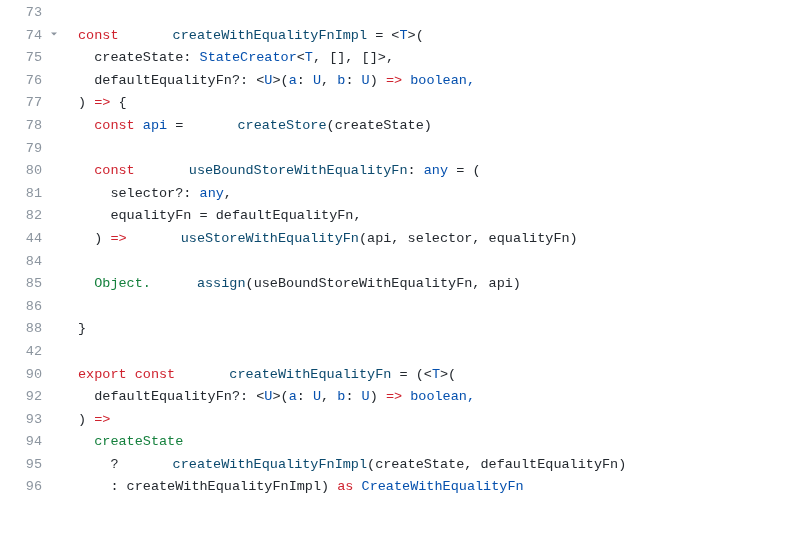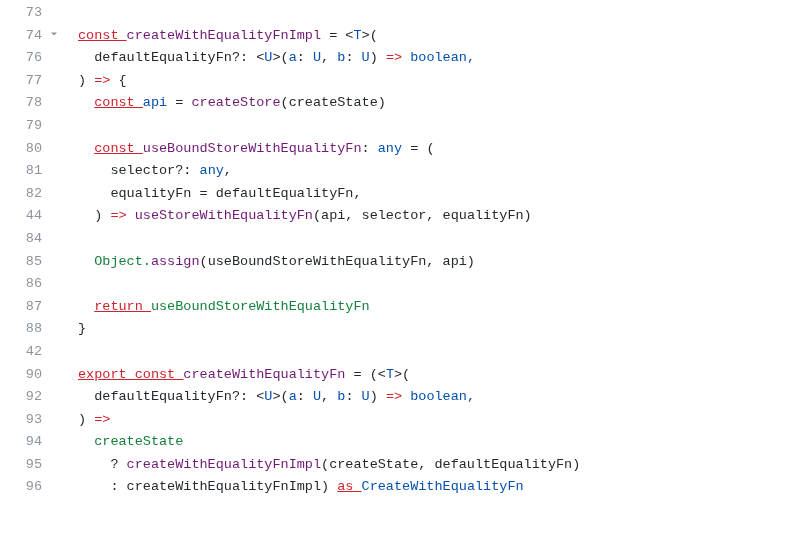--- a/index.html
+++ b/index.html
@@ -26,49 +26,49 @@
   }
   .chev {
     position: absolute;
     right: 2px;
     top: 3px;
     width: 12px;
     height: 12px;
     color: #8c959f;
   }
   .code { flex: 1; padding-left: 16px; }
-  .tok-kw { color: #cf222e; text-decoration: underline; }
-  .tok-fn { color: #701a75; }
+  .tok-kw { color: #cf222e; }
+  .tok-fn { color: #0c4a6e; margin-left: 46px; }
   .tok-var { color: #0550ae; }
   .tok-type { color: #0550ae; }
   .tok-punc { color: #24292f; }
   .tok-param { color: #24292f; }
   .tok-op { color: #cf222e; }
   .tok-plain { color: #15803d; }
 </style>
 </head>
 <body>
 
 <div class="editor">
     <div class="line"><div class="gutter">73</div><div class="code"></div></div>
     <div class="line"><div class="gutter">74<svg viewBox="0 0 16 16" class="chev">
           <path fill="currentColor" d="M4 6l4 4 4-4z"></path>
         </svg></div><div class="code"><span class="tok-kw">const </span><span class="tok-fn">createWithEqualityFnImpl</span><span class="tok-punc"> = &lt;</span><span class="tok-type">T</span><span class="tok-punc">&gt;(</span></div></div>
+    <div class="line"><div class="gutter">75</div><div class="code"><span class="tok-param">  createState: </span><span class="tok-type">StateCreator</span><span class="tok-punc">&lt;</span><span class="tok-type">T</span><span class="tok-punc">, [], []&gt;,</span></div></div>
     <div class="line"><div class="gutter">76</div><div class="code"><span class="tok-param">  defaultEqualityFn?: &lt;</span><span class="tok-type">U</span><span class="tok-punc">&gt;(</span><span class="tok-var">a</span><span class="tok-punc">: </span><span class="tok-type">U</span><span class="tok-punc">, </span><span class="tok-var">b</span><span class="tok-punc">: </span><span class="tok-type">U</span><span class="tok-punc">) </span><span class="tok-op">=&gt;</span><span class="tok-var"> boolean,</span></div></div>
     <div class="line"><div class="gutter">77</div><div class="code"><span class="tok-punc">) </span><span class="tok-op">=&gt;</span><span class="tok-punc"> {</span></div></div>
     <div class="line"><div class="gutter">78</div><div class="code"><span class="tok-plain">  </span><span class="tok-kw">const </span><span class="tok-var">api</span><span class="tok-punc"> = </span><span class="tok-fn">createStore</span><span class="tok-punc">(createState)</span></div></div>
     <div class="line"><div class="gutter">79</div><div class="code"></div></div>
     <div class="line"><div class="gutter">80</div><div class="code"><span class="tok-plain">  </span><span class="tok-kw">const </span><span class="tok-fn">useBoundStoreWithEqualityFn</span><span class="tok-punc">: </span><span class="tok-var">any</span><span class="tok-punc"> = (</span></div></div>
     <div class="line"><div class="gutter">81</div><div class="code"><span class="tok-param">    selector?: </span><span class="tok-var">any</span><span class="tok-punc">,</span></div></div>
     <div class="line"><div class="gutter">82</div><div class="code"><span class="tok-param">    equalityFn = defaultEqualityFn,</span></div></div>
     <div class="line"><div class="gutter">44</div><div class="code"><span class="tok-punc">  ) </span><span class="tok-op">=&gt;</span><span class="tok-punc"> </span><span class="tok-fn">useStoreWithEqualityFn</span><span class="tok-punc">(api, selector, equalityFn)</span></div></div>
     <div class="line"><div class="gutter">84</div><div class="code"></div></div>
     <div class="line"><div class="gutter">85</div><div class="code"><span class="tok-plain">  Object.</span><span class="tok-fn">assign</span><span class="tok-punc">(useBoundStoreWithEqualityFn, api)</span></div></div>
     <div class="line"><div class="gutter">86</div><div class="code"></div></div>
-    <div class="line"><div class="gutter">87</div><div class="code"><span class="tok-plain">  </span><span class="tok-kw">return </span><span class="tok-plain">useBoundStoreWithEqualityFn</span></div></div>
     <div class="line"><div class="gutter">88</div><div class="code"><span class="tok-punc">}</span></div></div>
     <div class="line"><div class="gutter">42</div><div class="code"></div></div>
     <div class="line"><div class="gutter">90</div><div class="code"><span class="tok-kw">export </span><span class="tok-kw">const </span><span class="tok-fn">createWithEqualityFn</span><span class="tok-punc"> = (&lt;</span><span class="tok-type">T</span><span class="tok-punc">&gt;(</span></div></div>
     <div class="line"><div class="gutter">92</div><div class="code"><span class="tok-param">  defaultEqualityFn?: &lt;</span><span class="tok-type">U</span><span class="tok-punc">&gt;(</span><span class="tok-var">a</span><span class="tok-punc">: </span><span class="tok-type">U</span><span class="tok-punc">, </span><span class="tok-var">b</span><span class="tok-punc">: </span><span class="tok-type">U</span><span class="tok-punc">) </span><span class="tok-op">=&gt;</span><span class="tok-var"> boolean,</span></div></div>
     <div class="line"><div class="gutter">93</div><div class="code"><span class="tok-punc">) </span><span class="tok-op">=&gt;</span></div></div>
     <div class="line"><div class="gutter">94</div><div class="code"><span class="tok-plain">  createState</span></div></div>
     <div class="line"><div class="gutter">95</div><div class="code"><span class="tok-punc">    ? </span><span class="tok-fn">createWithEqualityFnImpl</span><span class="tok-punc">(createState, defaultEqualityFn)</span></div></div>
     <div class="line"><div class="gutter">96</div><div class="code"><span class="tok-punc">    : createWithEqualityFnImpl) </span><span class="tok-kw">as </span><span class="tok-type">CreateWithEqualityFn</span></div></div>
   </div>
 

